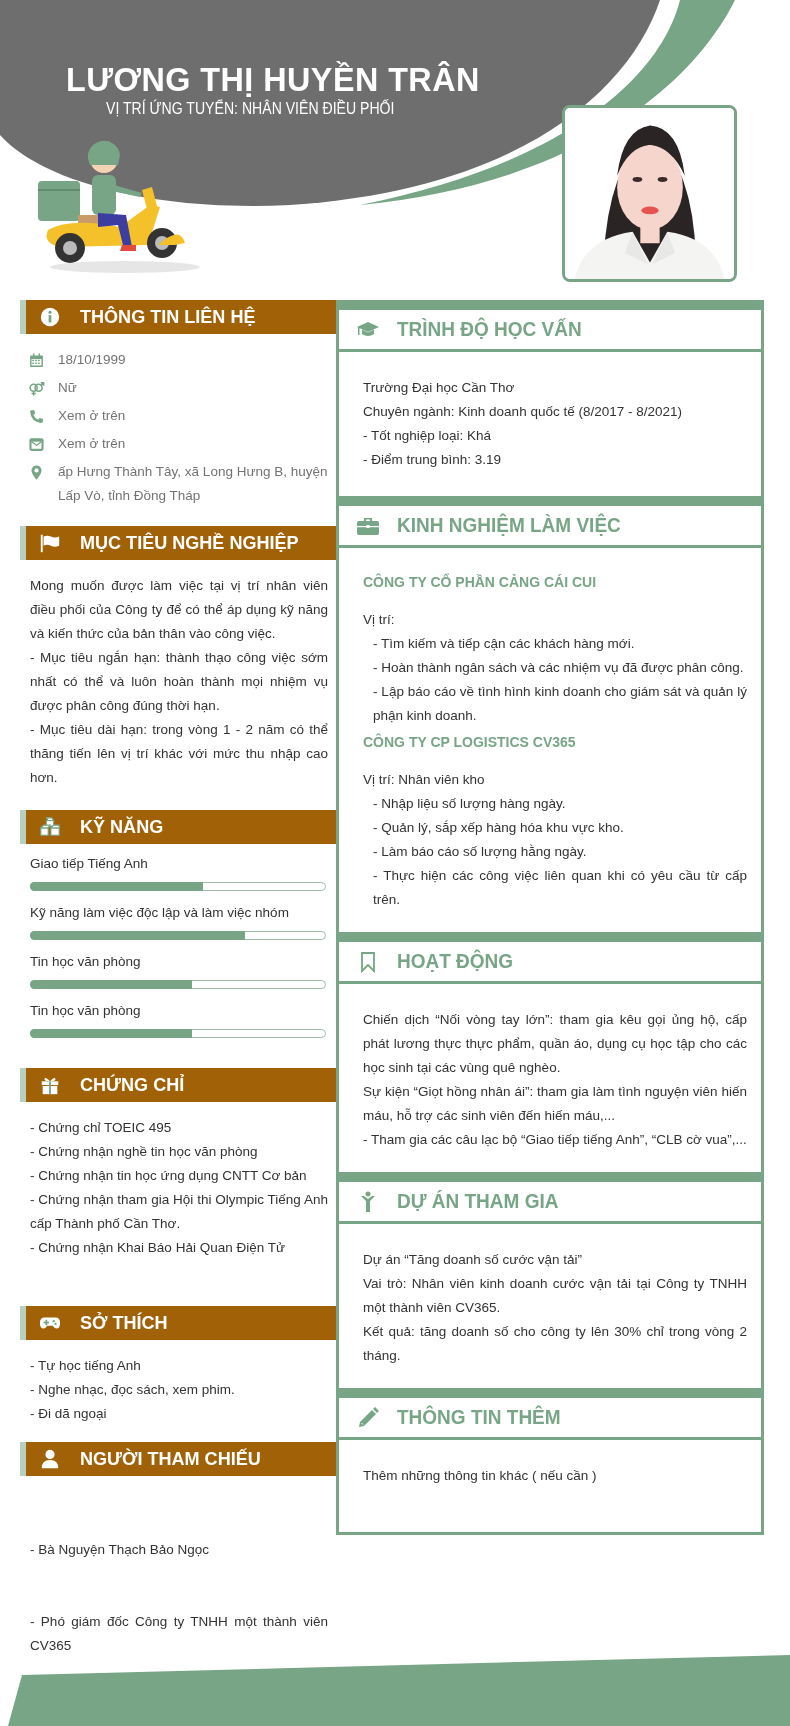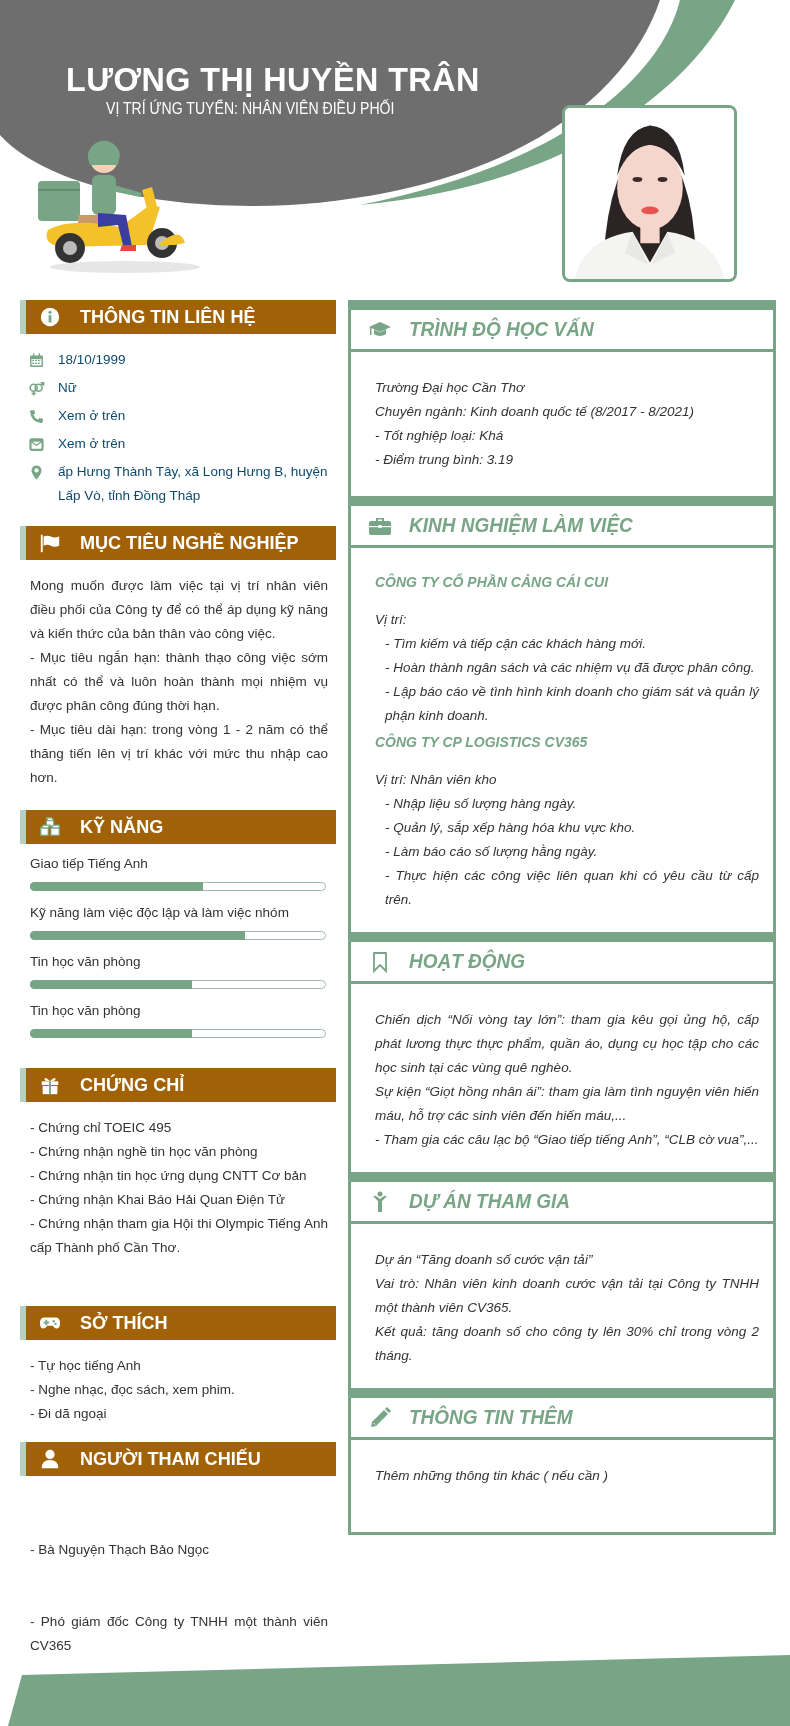--- a/index.html
+++ b/index.html
@@ -17,38 +17,38 @@
   .scooter { position: absolute; left: 30px; top: 135px; width: 170px; height: 140px; }
 
   
   .left-col { position: absolute; left: 20px; top: 300px; width: 316px; }
   .lhead { position: relative; height: 34px; background: #a16207; color: #fff; display: flex; align-items: center; padding-left: 18px; font-weight: bold; font-size: 19px; }
   .lhead::before { content: ""; position: absolute; left: 0; top: 0; width: 6px; height: 100%; background: #b8d0bf; }
   .lhead .ic { width: 24px; height: 24px; margin-right: 18px; display: inline-flex; align-items: center; justify-content: center; }
   .lhead .ic svg { width: 22px; height: 22px; }
   .lhead .txt { transform: scaleX(0.95); transform-origin: left; white-space: nowrap; }
 
-  .contact { padding: 14px 0 14px 8px; font-size: 13.5px; color: #0c4a6e; }
+  .contact { padding: 14px 0 14px 8px; font-size: 13.5px; color: #737373; }
   .crow { display: flex; align-items: flex-start; line-height: 24px; margin-bottom: 4px; }
   .crow .ci { width: 22px; height: 24px; display: inline-flex; align-items: center; justify-content: flex-start; margin-right: 8px; flex-shrink: 0; }
   .crow .ci svg { width: 17px; height: 17px; }
 
   .ltext { padding: 12px 8px 12px 10px; font-size: 13.5px; line-height: 24px; color: #333; text-align: justify; }
   .ltext p { margin: 0; }
 
   .skills { padding: 6px 10px 10px 10px; }
   .skill { margin-bottom: 12px; }
   .skill .sl { font-size: 13.5px; line-height: 20px; color: #333; margin-bottom: 8px; }
   .bar { position: relative; height: 9px; border: 1.5px solid #9dbfa8; border-radius: 6px; background: #fff; width: 296px; }
   .bar .fill { position: absolute; left: -1px; top: -1px; bottom: -1px; background: #77a586; border-radius: 6px 0 0 6px; }
 
   .list { padding: 12px 8px 12px 10px; font-size: 13.5px; line-height: 24px; color: #333; text-align: justify; }
 
   
-  .right-col { position: absolute; left: 348px; top: 300px; width: 428px; border-left: 3px solid #77a586; border-right: 3px solid #77a586; border-bottom: 3px solid #77a586; font-style: italic; }
+  .right-col { position: absolute; left: 336px; top: 300px; width: 428px; border-left: 3px solid #77a586; border-right: 3px solid #77a586; border-bottom: 3px solid #77a586; }
   .rsec { position: relative; }
   .rbar { height: 10px; background: #77a586; }
   .rhead { height: 42px; display: flex; align-items: center; padding-left: 16px; border-bottom: 3px solid #77a586; color: #77a586; font-weight: bold; font-size: 20px; }
   .rhead .ic { width: 26px; height: 26px; margin-right: 16px; display: inline-flex; align-items: center; justify-content: center; }
   .rhead .ic svg { width: 24px; height: 24px; }
   .rhead .txt { white-space: nowrap; transform: scaleX(0.95); transform-origin: left; }
   .rbody { padding: 20px 14px 20px 24px; font-size: 13.5px; line-height: 24px; color: #333; text-align: justify; }
   .company { color: #77a586; font-weight: bold; font-size: 14px; margin: 2px 0 14px 0; }
   .indent { padding-left: 10px; }
 
@@ -235,22 +235,22 @@
           <rect x="11" y="8" width="2" height="14" fill="#77a586"></rect>
           <path d="M12 8 Q6 2 6 6 Q6 8 12 8 Z M12 8 Q18 2 18 6 Q18 8 12 8 Z"></path>
         </svg>
     </span>
     <span class="txt">CHỨNG CHỈ</span>
   </div>
   <div class="list" style="padding-top:14px;padding-bottom:46px;">
     <div>- Chứng chỉ TOEIC 495</div>
     <div>- Chứng nhận nghề tin học văn phòng</div>
     <div>- Chứng nhận tin học ứng dụng CNTT Cơ bản</div>
+    <div>- Chứng nhận tham gia Hội thi Olympic Tiếng Anh cấp Thành phố Cần Thơ.</div>
     <div>- Chứng nhận Khai Báo Hải Quan Điện Tử</div>
-    <div>- Chứng nhận tham gia Hội thi Olympic Tiếng Anh cấp Thành phố Cần Thơ.</div>
   </div>
 
   <div class="lhead">
     <span class="ic">
       <svg viewBox="0 0 24 24">
           <path d="M6 6 L18 6 Q23 6 23 12 Q23 18 19 18 Q17 18 15 15 L9 15 Q7 18 5 18 Q1 18 1 12 Q1 6 6 6 Z" fill="#fff"></path>
           <rect x="5" y="10.5" width="6" height="2" fill="#77a586"></rect>
           <rect x="7" y="8.5" width="2" height="6" fill="#77a586"></rect>
           <circle cx="16" cy="10" r="1.3" fill="#77a586"></circle>
           <circle cx="18" cy="13" r="1.3" fill="#77a586"></circle>

